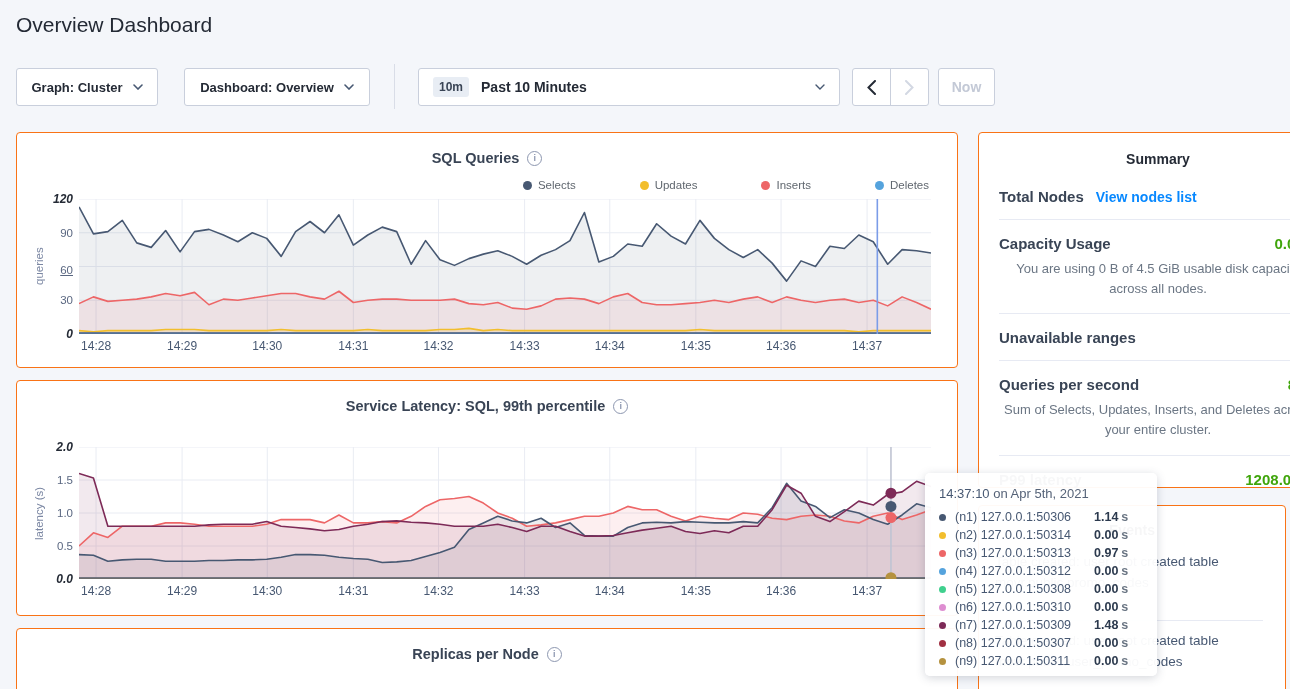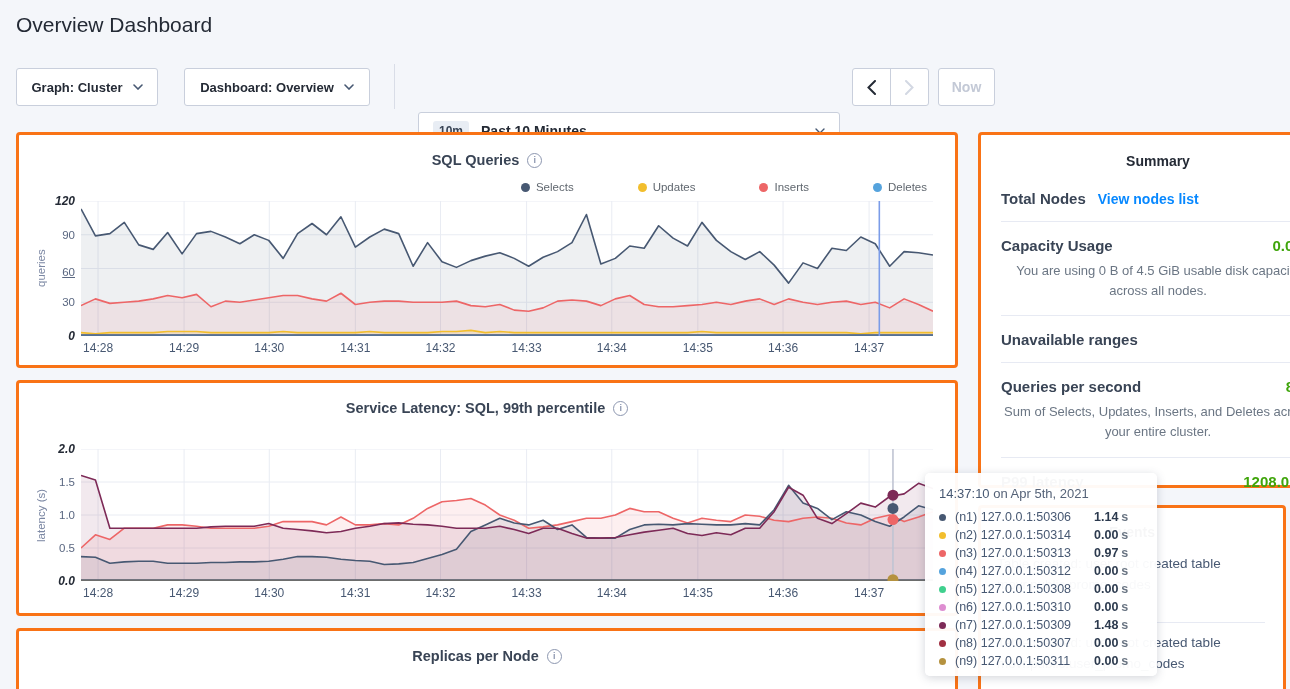--- a/index.html
+++ b/index.html
@@ -6,30 +6,30 @@
   body{width:1290px;height:689px;overflow:hidden;background:#f4f6fa;
        font-family:"Liberation Sans","DejaVu Sans",sans-serif;color:#242a35;}
   .canvas{position:relative;width:1290px;height:689px;}
   .page-title{position:absolute;left:16px;top:13px;font-size:21px;font-weight:500;color:#242a35;}
   
   .ctrl{position:absolute;top:68px;height:38px;box-sizing:border-box;background:#fff;
         border:1px solid #c9cfdc;border-radius:3px;display:flex;align-items:center;
         font-size:13px;font-weight:700;color:#242a35;cursor:pointer;}
   .dd{justify-content:center;gap:10px;}
   .vdiv{position:absolute;left:394px;top:64px;height:45px;width:1px;background:#d9dde7;}
-  .timesel{left:418px;width:422px;padding:0 14px;gap:12px;margin-top:44px;}
+  .timesel{left:418px;width:422px;padding:0 14px;gap:12px;}
   .badge{background:#e8edf4;color:#394455;font-size:12px;font-weight:700;border-radius:3px;
          padding:3px 6px;}
   .timesel .chev{margin-left:auto;}
   .navgroup{left:852px;width:77px;padding:0;overflow:hidden;}
   .navgroup .cell{width:38px;height:100%;display:flex;align-items:center;justify-content:center;}
   .navgroup .cell+.cell{border-left:1px solid #c9cfdc;}
   .nowbtn{left:938px;width:57px;justify-content:center;color:#c3c9d6;font-size:14px;cursor:default;}
   
-  .panel{position:absolute;background:#fff;border:3px solid #f97316;border-radius:4px;box-sizing:border-box;}
+  .panel{position:absolute;background:#fff;border:1px solid #f97316;border-radius:4px;box-sizing:border-box;}
   .chart-head{display:flex;align-items:center;justify-content:center;gap:8px;margin-top:17px;}
   .chart-title{font-size:14.5px;font-weight:700;color:#394455;}
   .info-icon{width:15px;height:15px;border:1.5px solid #8d97b0;border-radius:50%;box-sizing:border-box;
              display:flex;align-items:center;justify-content:center;font-size:9px;color:#8d97b0;
              font-weight:700;cursor:pointer;}
   .legend{position:absolute;right:28px;top:46px;display:flex;gap:22px;align-items:center;}
   .legend .li{display:flex;align-items:center;gap:6px;font-size:11.5px;color:#60676f;cursor:pointer;margin-left:42px;}
   .legend .dot{width:9px;height:9px;border-radius:50%;}
   .plot{position:absolute;left:62px;width:852px;}
   .yticks{position:absolute;left:0;width:56px;}

